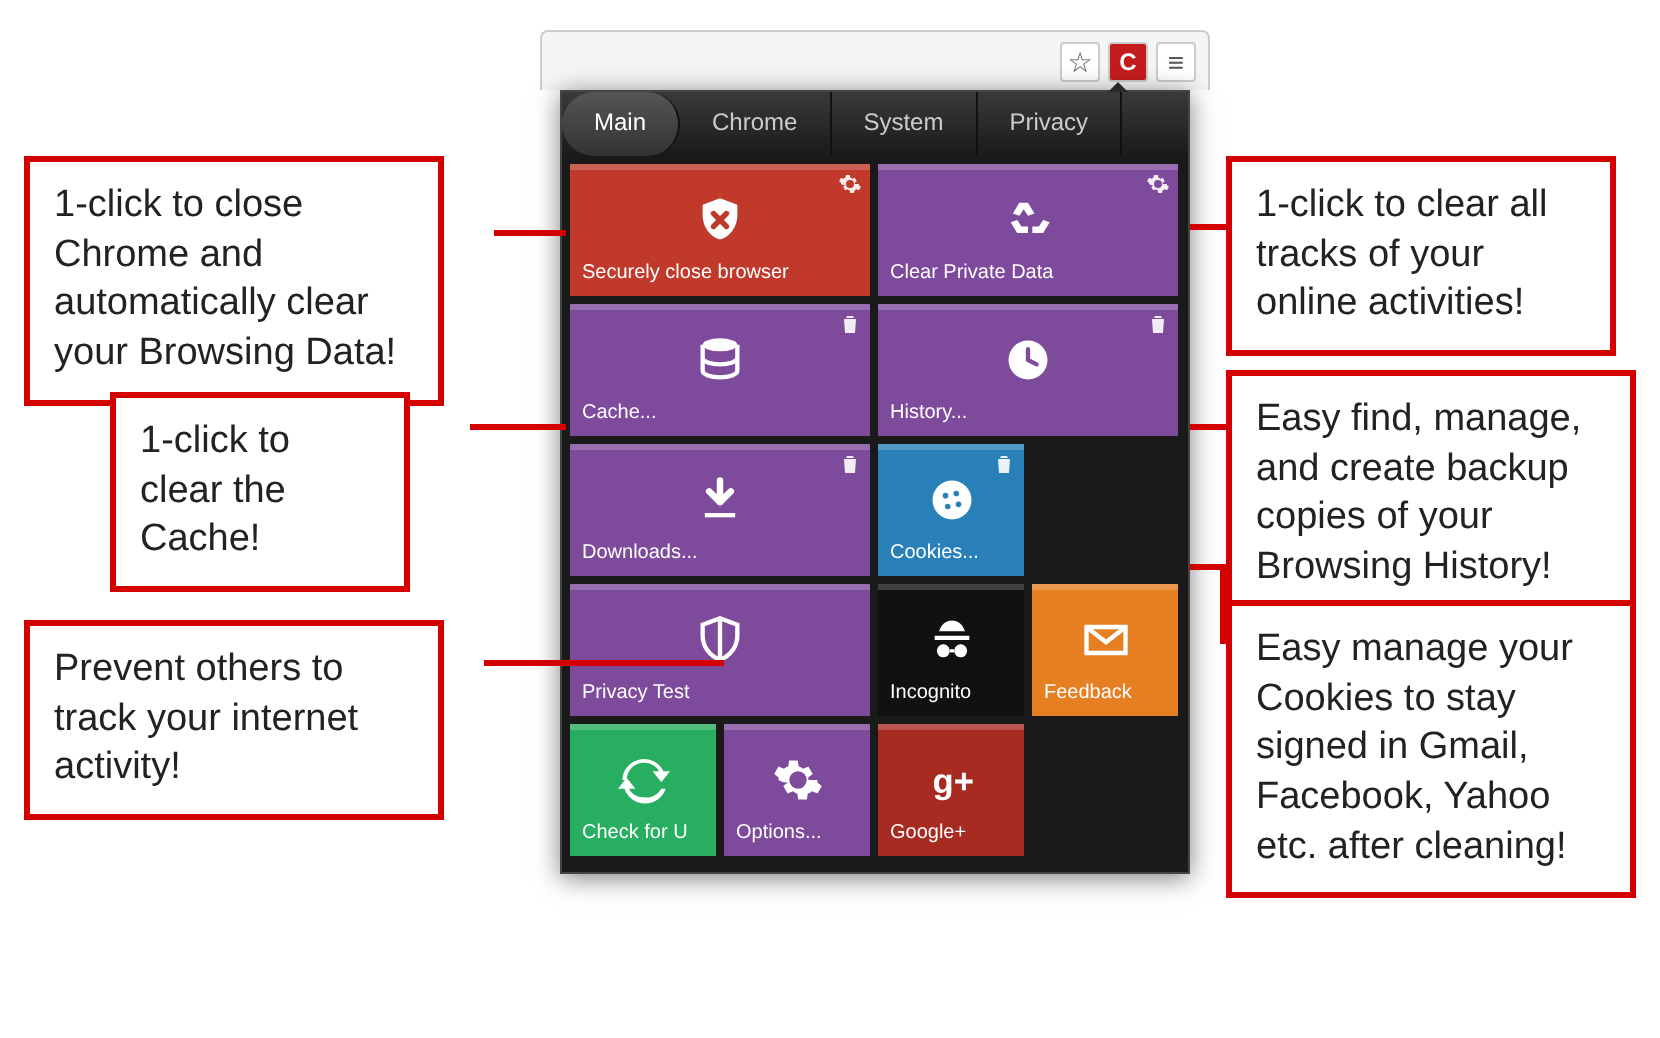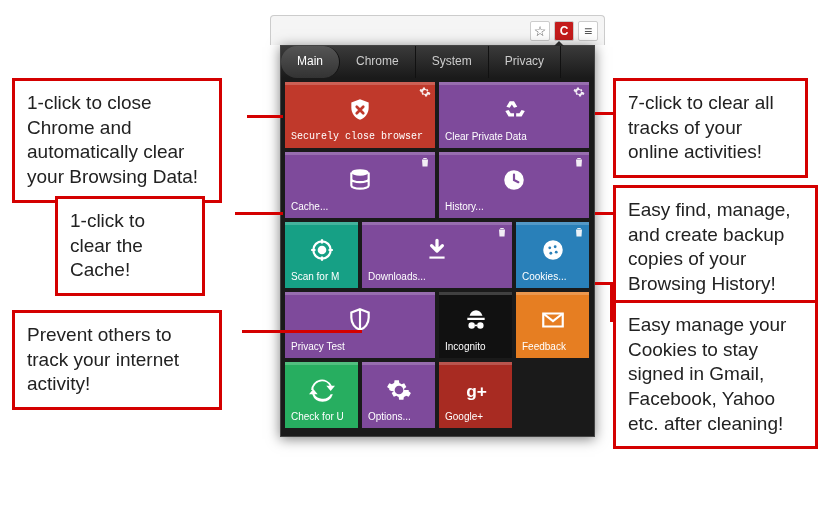--- a/index.html
+++ b/index.html
@@ -105,21 +105,21 @@
     opacity:.9;
   }
   .corner svg { width:12px; height:12px; }
   .overline {
     position:absolute;
     top:0; left:0; right:0;
     height:3px;
     background: rgba(255,255,255,.2);
   }
   
-  .c-red    { background:#c0392b;font-family:Liberation Mono, monospace; }
+  .c-red    { background:#c0392b; }
   .c-purple { background:#7e4a9b; }
   .c-teal   { background:#16a085; }
   .c-blue   { background:#2980b9; }
   .c-dgrey  { background:#3f4a4f; }
   .c-black  { background:#111; }
   .c-orange { background:#e67e22; }
   .c-green  { background:#27ae60; }
   .c-dred   { background:#a82b22; }
 
   
@@ -216,31 +216,20 @@
       </div>
       <div class="icon-wrap">
         <svg viewBox="0 0 24 24" fill="#fff">
             <circle cx="12" cy="12" r="9"></circle>
             <path d="M12 7v5l4 2" stroke="#7e4a9b" stroke-width="2" stroke-linecap="round" fill="none"></path>
           </svg>
       </div>
       <div class="label">History...</div>
     </div>
 
-    <div class="tile c-teal">
-      <div class="overline"></div>
-      <div class="icon-wrap">
-        <svg viewBox="0 0 24 24" fill="none" stroke="#fff" stroke-width="2">
-            <circle cx="12" cy="12" r="8"></circle>
-            <circle cx="12" cy="12" r="3" fill="#fff"></circle>
-            <path d="M12 2v4M12 18v4M2 12h4M18 12h4"></path>
-          </svg>
-      </div>
-      <div class="label">Scan for M</div>
-    </div>
 
     <div class="tile span2 c-purple">
       <div class="overline"></div>
       <div class="corner">
         <svg viewBox="0 0 24 24" fill="#fff">
             <path d="M6 7h12l-1 14H7L6 7zm3-3h6l1 2H8l1-2z"></path>
           </svg>
       </div>
       <div class="icon-wrap">
         <svg viewBox="0 0 24 24" fill="#fff">
@@ -339,21 +328,21 @@
 
 <div class="callout left" style="left:12px; top:78px; width:235px;">1-click to close Chrome and automatically clear your Browsing Data!</div>
 <div class="connector" style="left:247px; top:115px; width:36px;"></div>
 
 <div class="callout left" style="left:55px; top:196px; width:150px;">1-click to clear the Cache!</div>
 <div class="connector" style="left:235px; top:212px; width:48px;"></div>
 
 <div class="callout left" style="left:12px; top:310px; width:230px;">Prevent others to track your internet activity!</div>
 <div class="connector" style="left:242px; top:330px; width:120px;"></div>
 
-<div class="callout right" style="left:613px; top:78px; width:195px;">7-click to clear all tracks of your online activities!</div>
+<div class="callout right" style="left:613px; top:78px; width:195px;">1-click to clear all tracks of your online activities!</div>
 <div class="connector" style="left:595px; top:112px; width:18px;"></div>
 
 <div class="callout right" style="left:613px; top:185px; width:205px;">Easy find, manage, and create backup copies of your Browsing History!</div>
 <div class="connector" style="left:595px; top:212px; width:18px;"></div>
 
 <div class="callout right" style="left:613px; top:300px; width:205px;">Easy manage your Cookies to stay signed in Gmail, Facebook, Yahoo etc. after cleaning!</div>
 <div class="connector" style="left:595px; top:282px; width:18px;"></div>
 <div class="connector vert" style="left:610px; top:282px; height:40px;"></div>
 
 </body></html>

